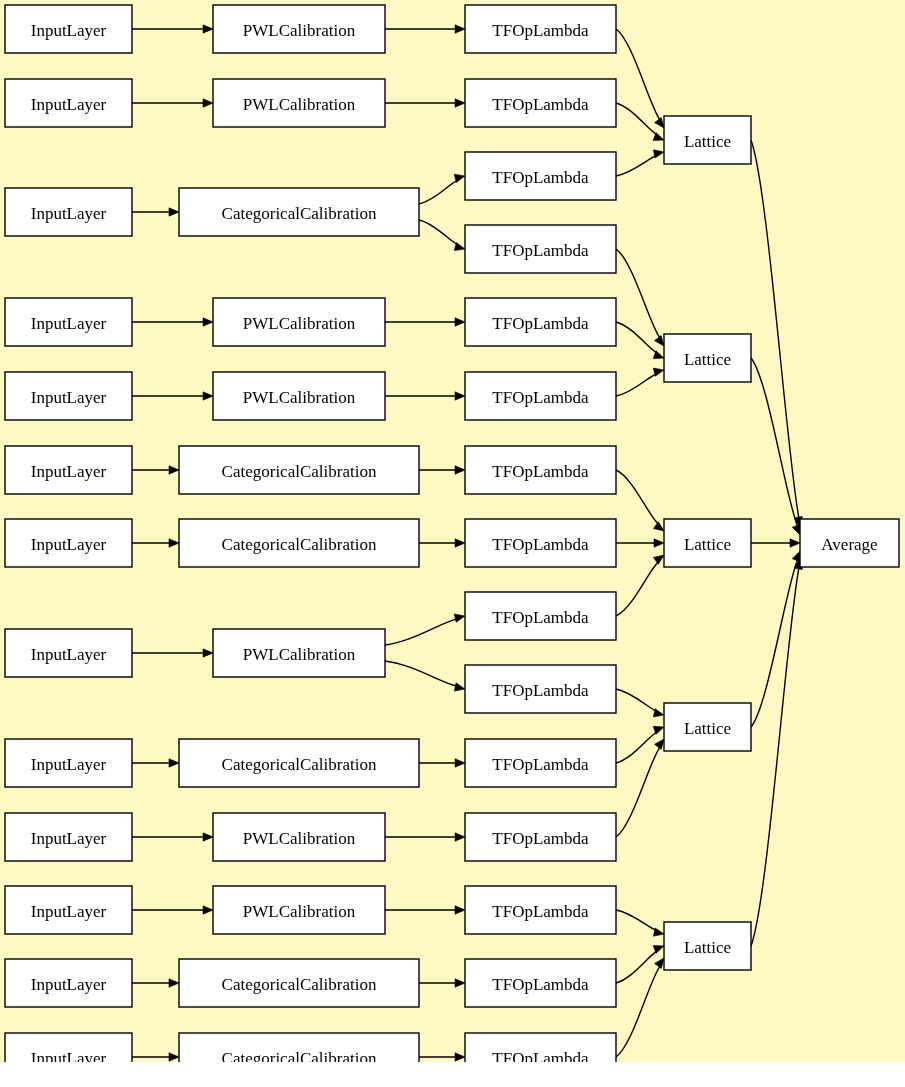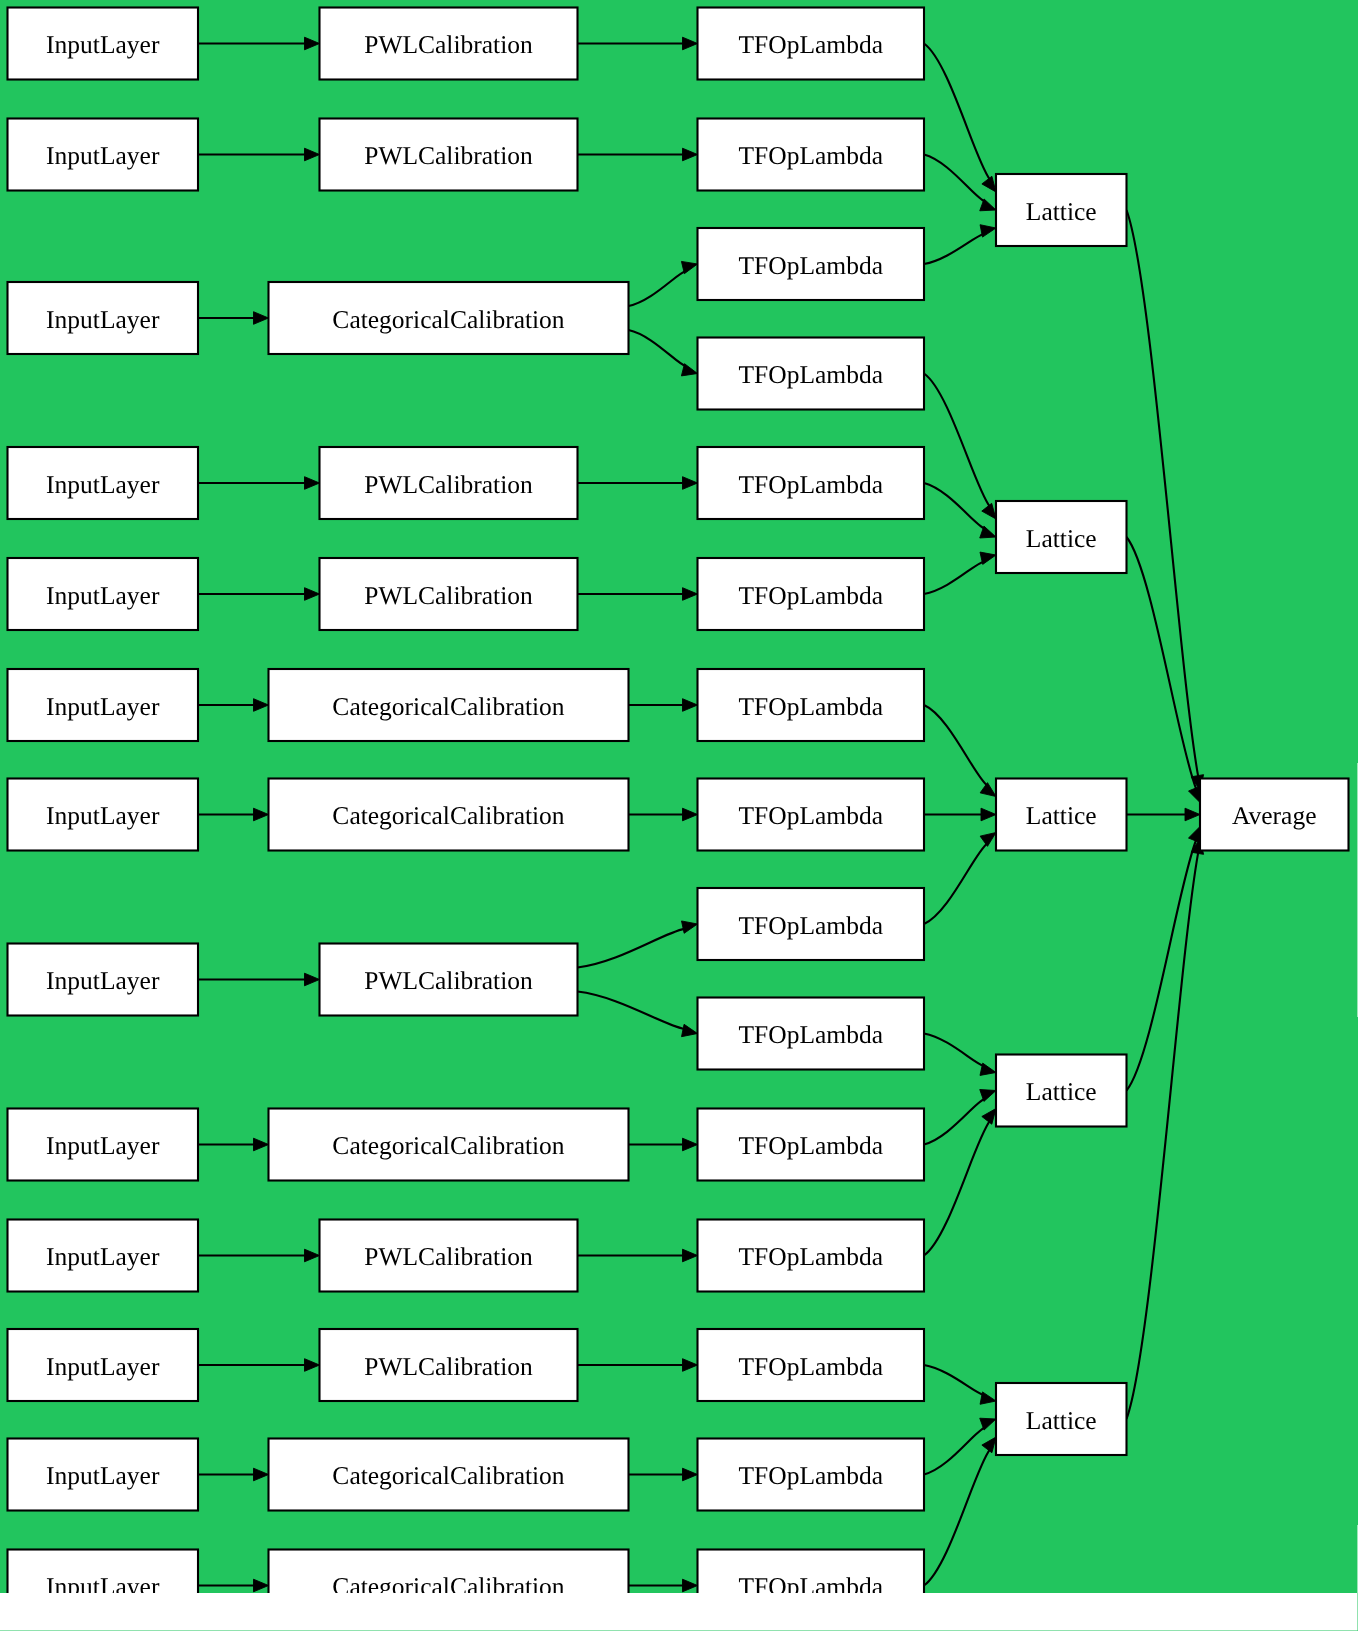--- a/index.html
+++ b/index.html
@@ -4,21 +4,21 @@
 <style>
   html, body {
     margin: 0;
     padding: 0;
     background: #ffffff;
   }
   #diagram-root {
     position: relative;
     width: 905px;
     height: 1062px;
-    background: #22c55e;
+    background: #fef9c3;
     font-family: "Liberation Serif", "DejaVu Serif", serif;
     overflow: hidden;
   }
   svg#graph-canvas {
     position: absolute;
     left: 0;
     top: 0;
     width: 905px;
     height: 1087px;
   }

